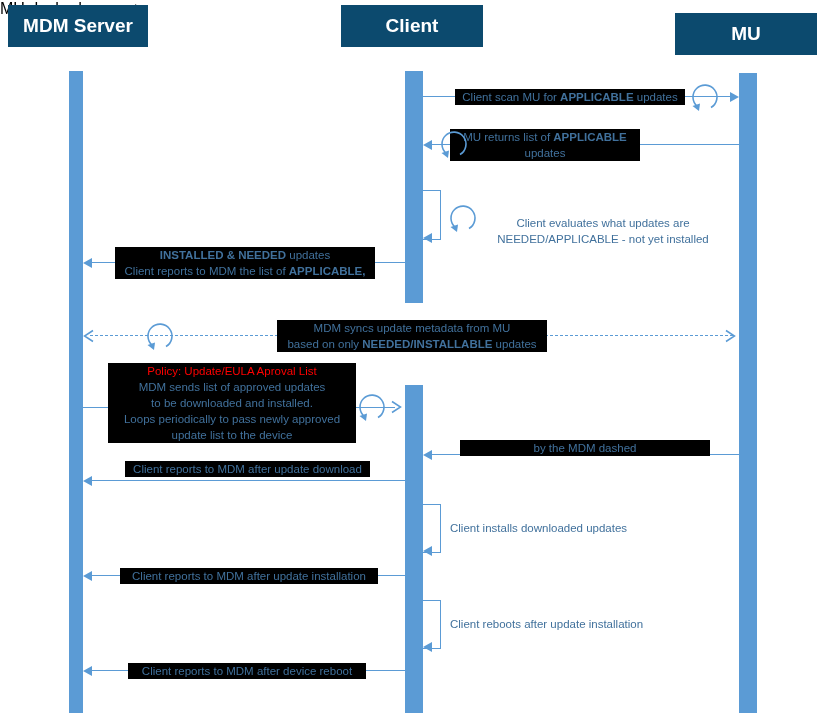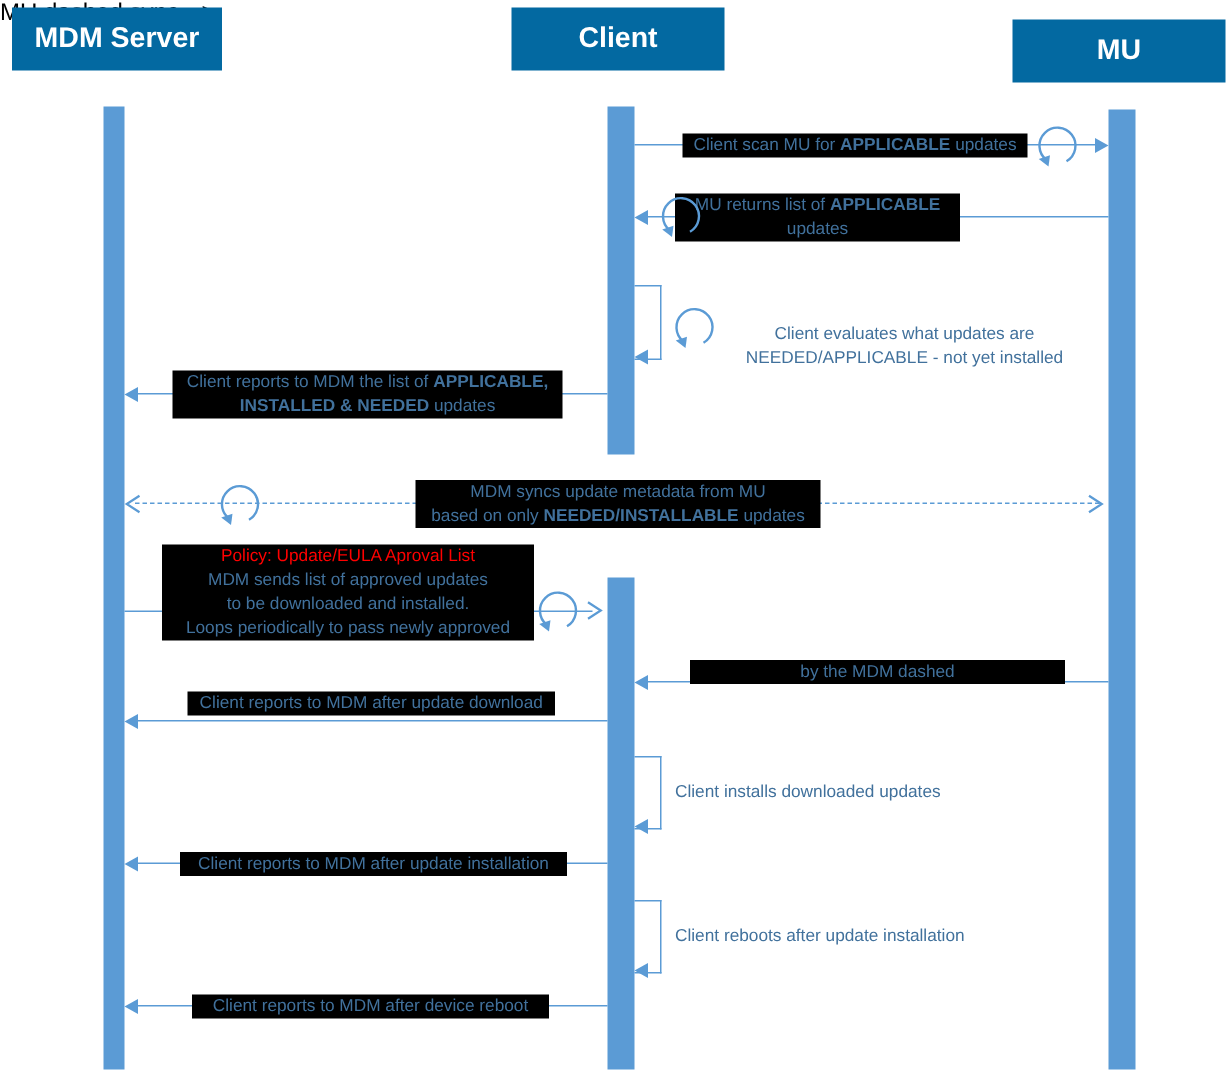--- a/index.html
+++ b/index.html
@@ -1,18 +1,18 @@
 <!DOCTYPE html>
 <html><head>
 <meta charset="utf-8">
 <style>
   html,body{margin:0;padding:0;background:#fff;}
   .diagram{position:relative;width:819px;height:715px;background:#fff;overflow:hidden;
            font-family:"Liberation Sans",sans-serif;}
-  .actor{position:absolute;background:#0369a1;color:#fff;font-weight:700;font-size:19px;
+  .actor{position:absolute;background:#0c4a6e;color:#fff;font-weight:700;font-size:19px;
          display:flex;align-items:center;justify-content:center;z-index:4;}
   .bar{position:absolute;background:#5B9BD5;z-index:1;}
   .hline{position:absolute;height:0;border-top:1.5px solid #5B9BD5;z-index:1;}
   .dashed{border-top:1.6px dashed #5B9BD5;}
   .tri-left{position:absolute;width:0;height:0;border-top:5px solid transparent;
             border-bottom:5px solid transparent;border-right:9px solid #5B9BD5;z-index:2;}
   .tri-right{position:absolute;width:0;height:0;border-top:5px solid transparent;
              border-bottom:5px solid transparent;border-left:9px solid #5B9BD5;z-index:2;}
   .selfloop{position:absolute;border:1.5px solid #5B9BD5;border-left:none;z-index:1;}
   .loop-icon{position:absolute;z-index:3;}
@@ -132,22 +132,22 @@
   </svg>
   <div class="msg-label no-bg" id="m3-label">
     <div>Client evaluates what updates are</div>
     <div>NEEDED/APPLICABLE - not yet installed</div>
   </div>
 
   
   <div class="hline" id="m4-line"></div>
   <div class="tri-left" id="m4-arrow"></div>
   <div class="msg-label" id="m4-label">
+    <div><span class="bold">INSTALLED &amp; NEEDED</span><span> updates</span></div>
     <div><span>Client reports to MDM the list of </span><span class="bold">APPLICABLE,</span></div>
-    <div><span class="bold">INSTALLED &amp; NEEDED</span><span> updates</span></div>
   </div>
 
    MU dashed sync --&gt;
   <div class="hline dashed" id="m5-line"></div>
   <svg class="chev" id="m5-chev-left" width="12" height="14">
     <path d="M11 1.5 L2.5 7 L11 12.5" fill="none" stroke="#5B9BD5" stroke-width="1.5"></path>
   </svg>
   <svg class="chev" id="m5-chev-right" width="12" height="14">
     <path d="M1 1.5 L9.5 7 L1 12.5" fill="none" stroke="#5B9BD5" stroke-width="1.5"></path>
   </svg>
@@ -163,20 +163,21 @@
   
   <div class="hline" id="m6-line"></div>
   <svg class="chev" id="m6-chev-right" width="12" height="14">
     <path d="M1 1.5 L9.5 7 L1 12.5" fill="none" stroke="#5B9BD5" stroke-width="1.5"></path>
   </svg>
   <div class="msg-label" id="m6-label">
     <div class="red">Policy: Update/EULA Aproval List</div>
     <div>MDM sends list of approved updates</div>
     <div>to be downloaded and installed.</div>
     <div>Loops periodically to pass newly approved</div>
+    <div>update list to the device</div>
   </div>
   <svg class="loop-icon" id="m6-loop" width="34" height="34" viewBox="0 0 34 34">
     <path d="M 23 27.5 A 12 12 0 1 0 9.5 26.5" fill="none" stroke="#5B9BD5" stroke-width="1.6"></path>
     <polygon points="12,23.5 4.5,26 11,31" fill="#5B9BD5"></polygon>
   </svg>
 
   
   <div class="hline" id="m7-line"></div>
   <div class="tri-left" id="m7-arrow"></div>
   <div class="msg-label" id="m7-label">

